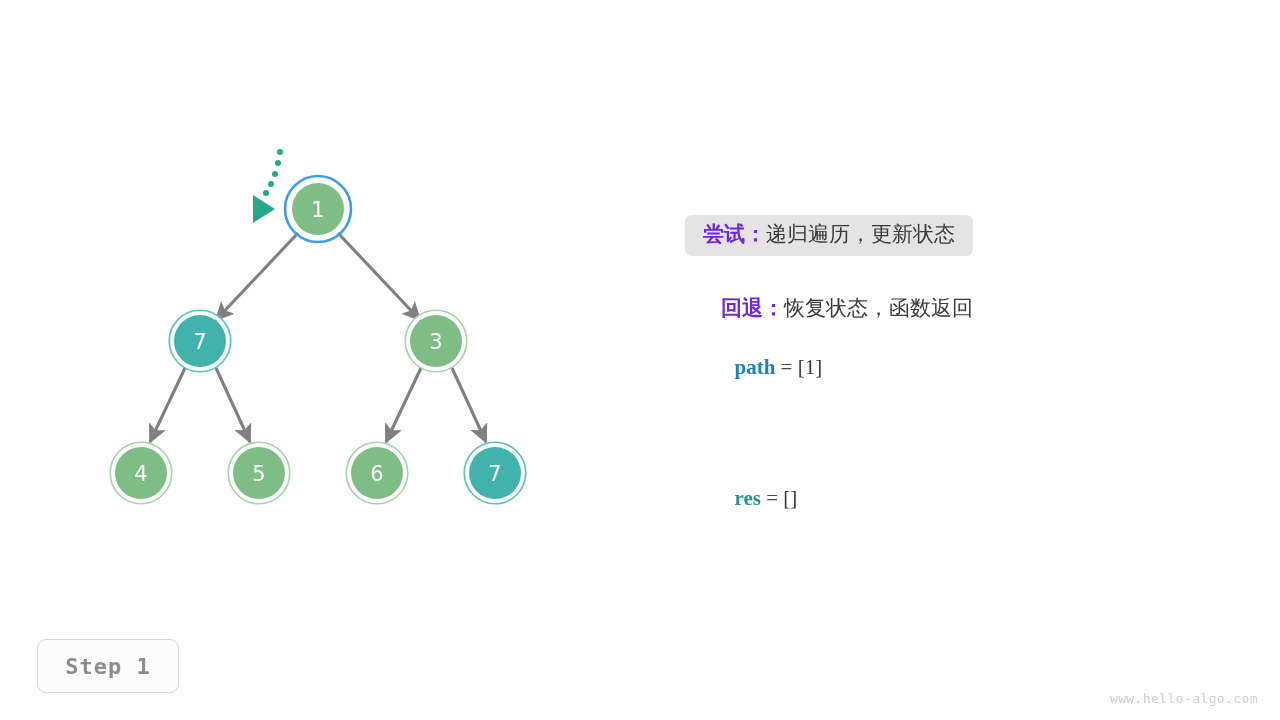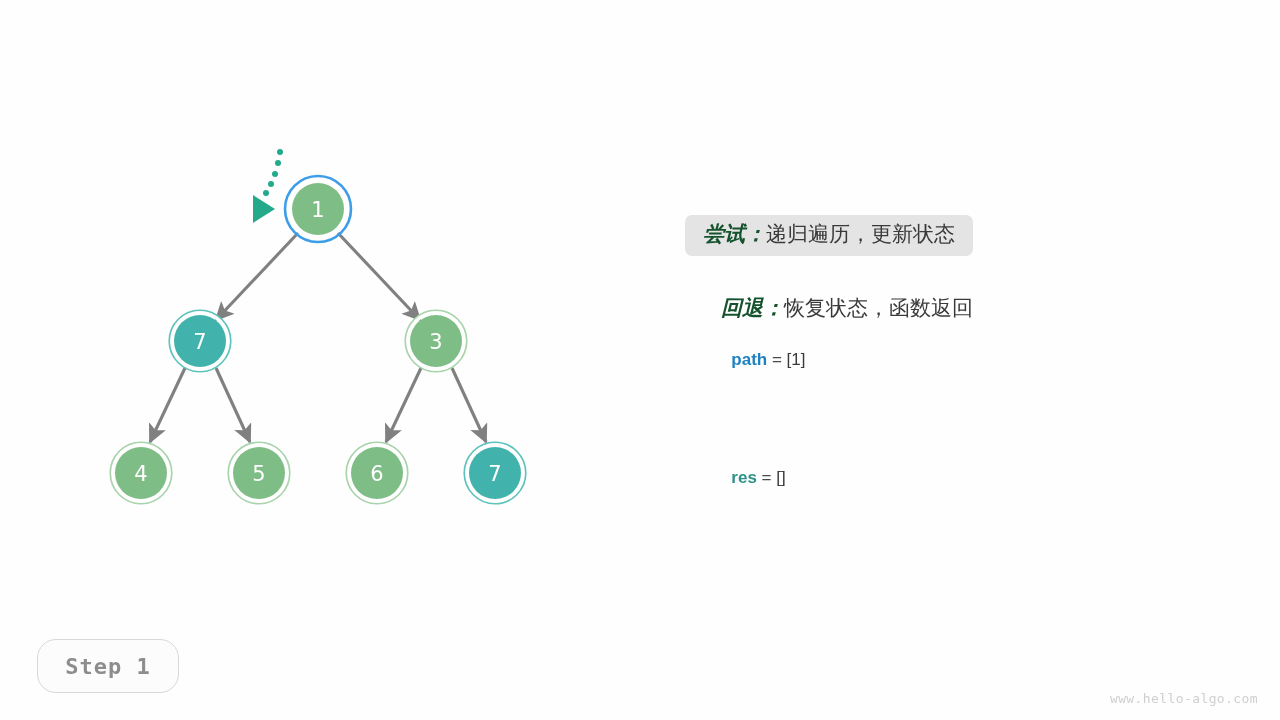--- a/index.html
+++ b/index.html
@@ -60,31 +60,30 @@
     display: inline-block;
     padding: 9px 18px 11px 18px;
     border-radius: 7px;
   }
   .hint-row.active {
     background: #e4e4e4;
   }
 
   .hint-key {
     font-weight: bold;
-    color: #14532d;
-    font-style: italic;
+    color: #6d28d9;
   }
   .hint-val {
     font-weight: normal;
     color: #3a3a3a;
   }
 
   .var-row {
-    font-family: Liberation Sans, sans-serif;
-    font-size: 17px;
+    font-family: Liberation Serif, serif;
+    font-size: 21px;
     white-space: pre;
     color: #3a3a3a;
   }
   .var-name-path {
     font-weight: bold;
     color: #1f82c0;
   }
   .var-name-res {
     font-weight: bold;
     color: #2e9187;
@@ -94,32 +93,32 @@
     font-weight: normal;
   }
   .var-value {
     color: #3a3a3a;
     font-weight: normal;
   }
 
   #row-hint-try  { position: absolute; left: 0px;  top: 10px; }
   #row-hint-back { position: absolute; left: 18px; top: 84px; }
   #row-path      { position: absolute; left: 18px; top: 125px; }
-  #row-res       { position: absolute; left: 18px; top: 243px; }
+  #row-res       { position: absolute; left: 18px; top: 256px; }
 
   
   #step-badge {
     position: absolute;
     left: 37px;
     top: 639px;
     width: 142px;
     height: 54px;
     box-sizing: border-box;
     border: 1px solid #d8d8d8;
-    border-radius: 19px;
+    border-radius: 9px;
     background: #fcfcfc;
     display: flex;
     align-items: center;
     justify-content: center;
   }
   #step-badge-label {
     font-family: "DejaVu Sans Mono", "Liberation Mono", monospace;
     font-size: 22px;
     font-weight: bold;
     color: #8d8d8d;

